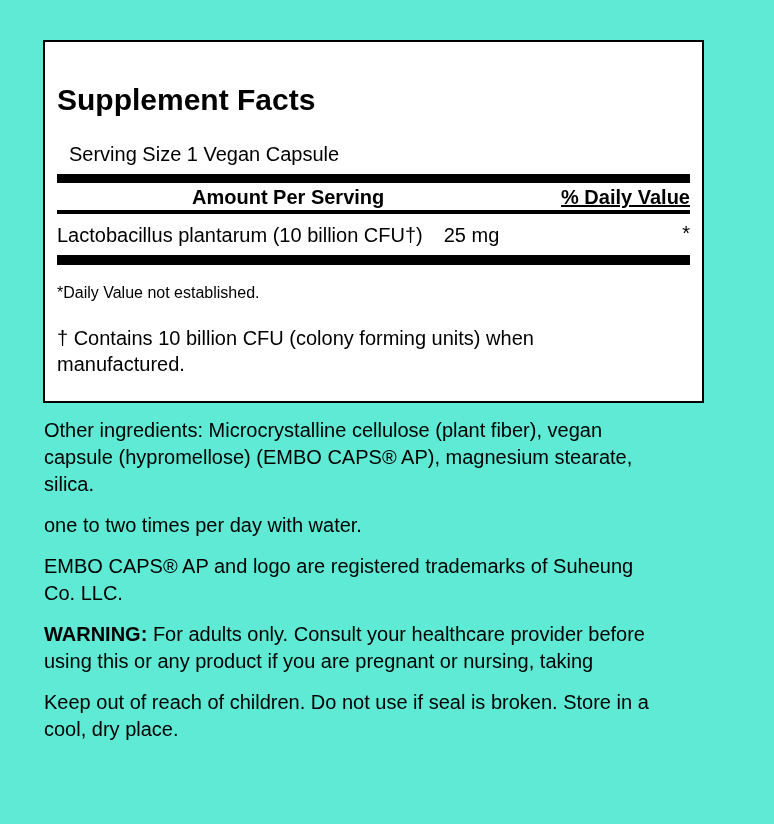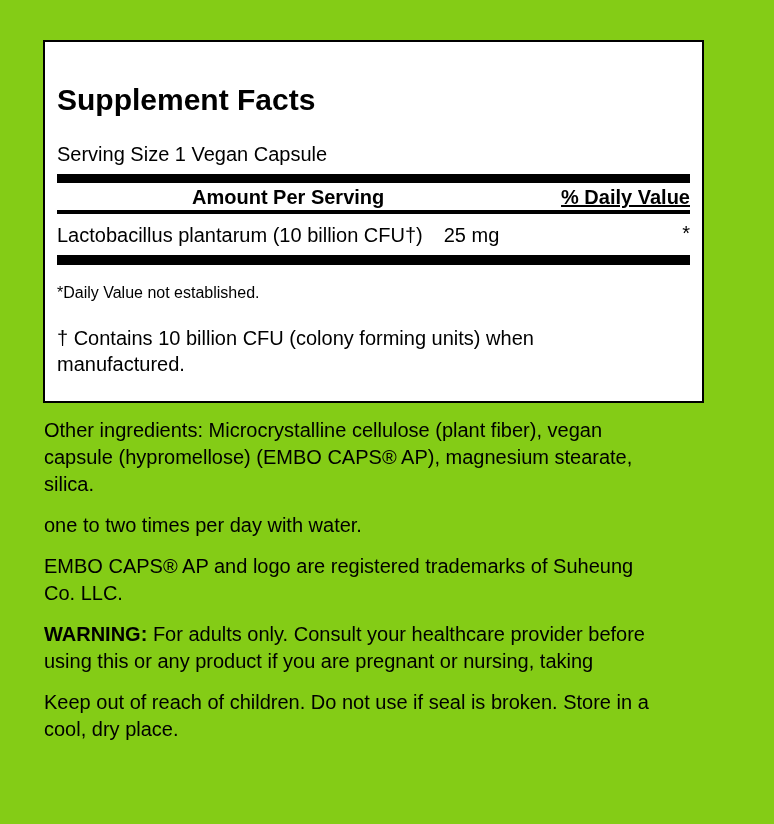--- a/index.html
+++ b/index.html
@@ -1,20 +1,20 @@
 <!DOCTYPE html>
 <html><head>
 <meta charset="utf-8">
 <style>
   html, body { margin: 0; padding: 0; }
   .page {
     position: relative;
     width: 774px;
     height: 824px;
-    background: #84cc16;
+    background: #5eead4;
     color: #000000;
     font-family: "Liberation Sans", sans-serif;
     overflow: hidden;
   }
 
   
   .facts-panel {
     position: absolute;
     left: 43px;
     top: 40px;
@@ -26,21 +26,21 @@
     background: #ffffff;
   }
   .panel-title {
     margin: 40px 0 0 0;
     font-size: 30px;
     font-weight: 700;
     line-height: 36px;
     white-space: pre;
   }
   .serving-size {
-    margin: 24px 0 0 0;
+    margin: 24px 0 0 12px;
     font-size: 20px;
     line-height: 24px;
     white-space: pre;
   }
   .bar { background: #000000; }
   .bar-thick-top { height: 9px; margin-top: 8px; }
   .bar-thin { height: 4px; }
   .bar-thick-bottom { height: 10px; margin-top: 8px; }
   .table-header {
     position: relative;

